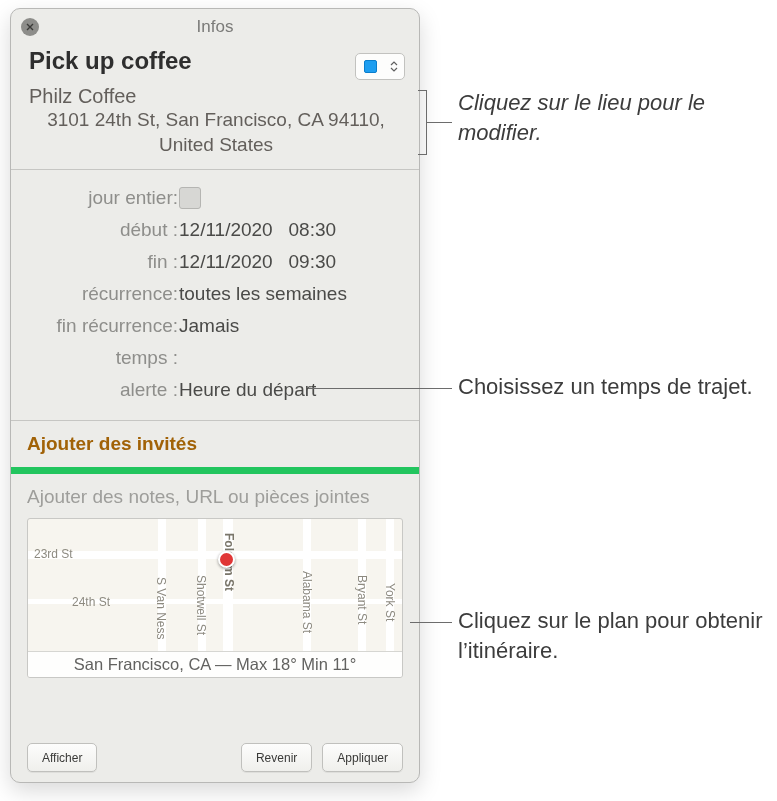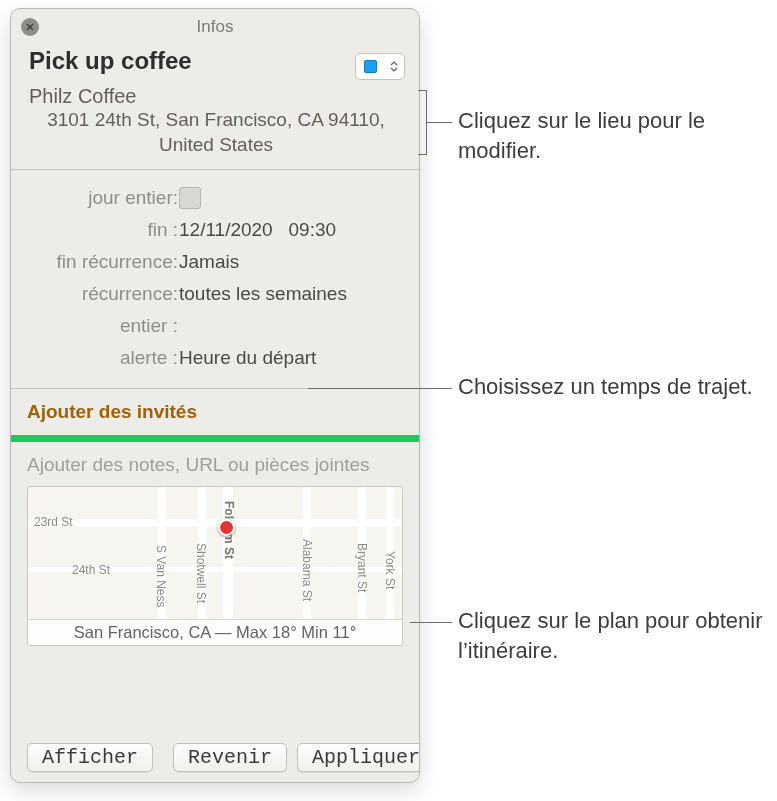--- a/index.html
+++ b/index.html
@@ -155,23 +155,23 @@
       gap:10px;
     }
     .footer .spacer { flex:1; }
     .btn {
       height:29px;
       padding: 0 14px;
       background: linear-gradient(#fdfdfc,#efefec);
       border:1px solid #c0c0bd;
       border-radius:5px;
       box-shadow: 0 1px 0 rgba(0,0,0,0.06);
-      font-size:20px;
+      font-size:12px;
       color:#3a3a38;
-      display:flex; align-items:center; justify-content:center;font-family:Liberation Mono, monospace;
+      display:flex; align-items:center; justify-content:center;
     }
 
     .callout {
       position:absolute;
       font-size:22px;
       color:#3c3c3c;
       line-height:1.35;
     }
     .leader {
       position:absolute;
@@ -222,35 +222,41 @@
   </div>
 
   <div class="fields">
     <div class="row">
       <div class="lbl">jour entier:</div>
       <div class="val">
           <div class="checkbox"></div>
         </div>
     </div>
     <div class="row">
+      <div class="lbl">début :</div>
+      <div class="val">
+        <span>12/11/2020</span>&nbsp;&nbsp;&nbsp;<span>08:30</span>
+      </div>
+    </div>
+    <div class="row">
       <div class="lbl">fin :</div>
       <div class="val">
         <span>12/11/2020</span>&nbsp;&nbsp;&nbsp;<span>09:30</span>
       </div>
     </div>
     <div class="row">
+      <div class="lbl">récurrence:</div>
+      <div class="val">toutes les semaines</div>
+    </div>
+    <div class="row">
       <div class="lbl">fin récurrence:</div>
       <div class="val">Jamais</div>
     </div>
     <div class="row">
-      <div class="lbl">récurrence:</div>
-      <div class="val">toutes les semaines</div>
-    </div>
-    <div class="row">
-      <div class="lbl">entier :</div>
+      <div class="lbl">temps :</div>
     </div>
     <div class="row">
       <div class="lbl">alerte :</div>
       <div class="val">Heure du départ</div>
     </div>
   </div>
 
   <div class="invites">Ajouter des invités</div>
 
   <div class="notes">Ajouter des notes, URL ou pièces jointes</div>
@@ -280,19 +286,19 @@
     <div class="btn">Afficher</div>
     <div class="spacer"></div>
     <div class="btn">Revenir</div>
     <div class="btn">Appliquer</div>
   </div>
 
 </div>
 
 <div class="bracket" style="left:426px; top:90px; height:65px;"></div>
 <div class="leader" style="left:426px; top:122px; width:26px;"></div>
-<div class="callout" style="left:458px; top:106px; width:300px;">Cliquez sur le lieu pour le modifier.</div>
+<div class="callout" style="left:458px; top:88px; width:300px;font-style:italic;">Cliquez sur le lieu pour le modifier.</div>
 
 <div class="leader" style="left:308px; top:388px; width:144px;"></div>
 <div class="callout" style="left:458px; top:372px; width:300px;">Choisissez un temps de trajet.</div>
 
 <div class="leader" style="left:410px; top:622px; width:42px;"></div>
 <div class="callout" style="left:458px; top:606px; width:310px;">Cliquez sur le plan pour obtenir l’itinéraire.</div>
 
 </body></html>

